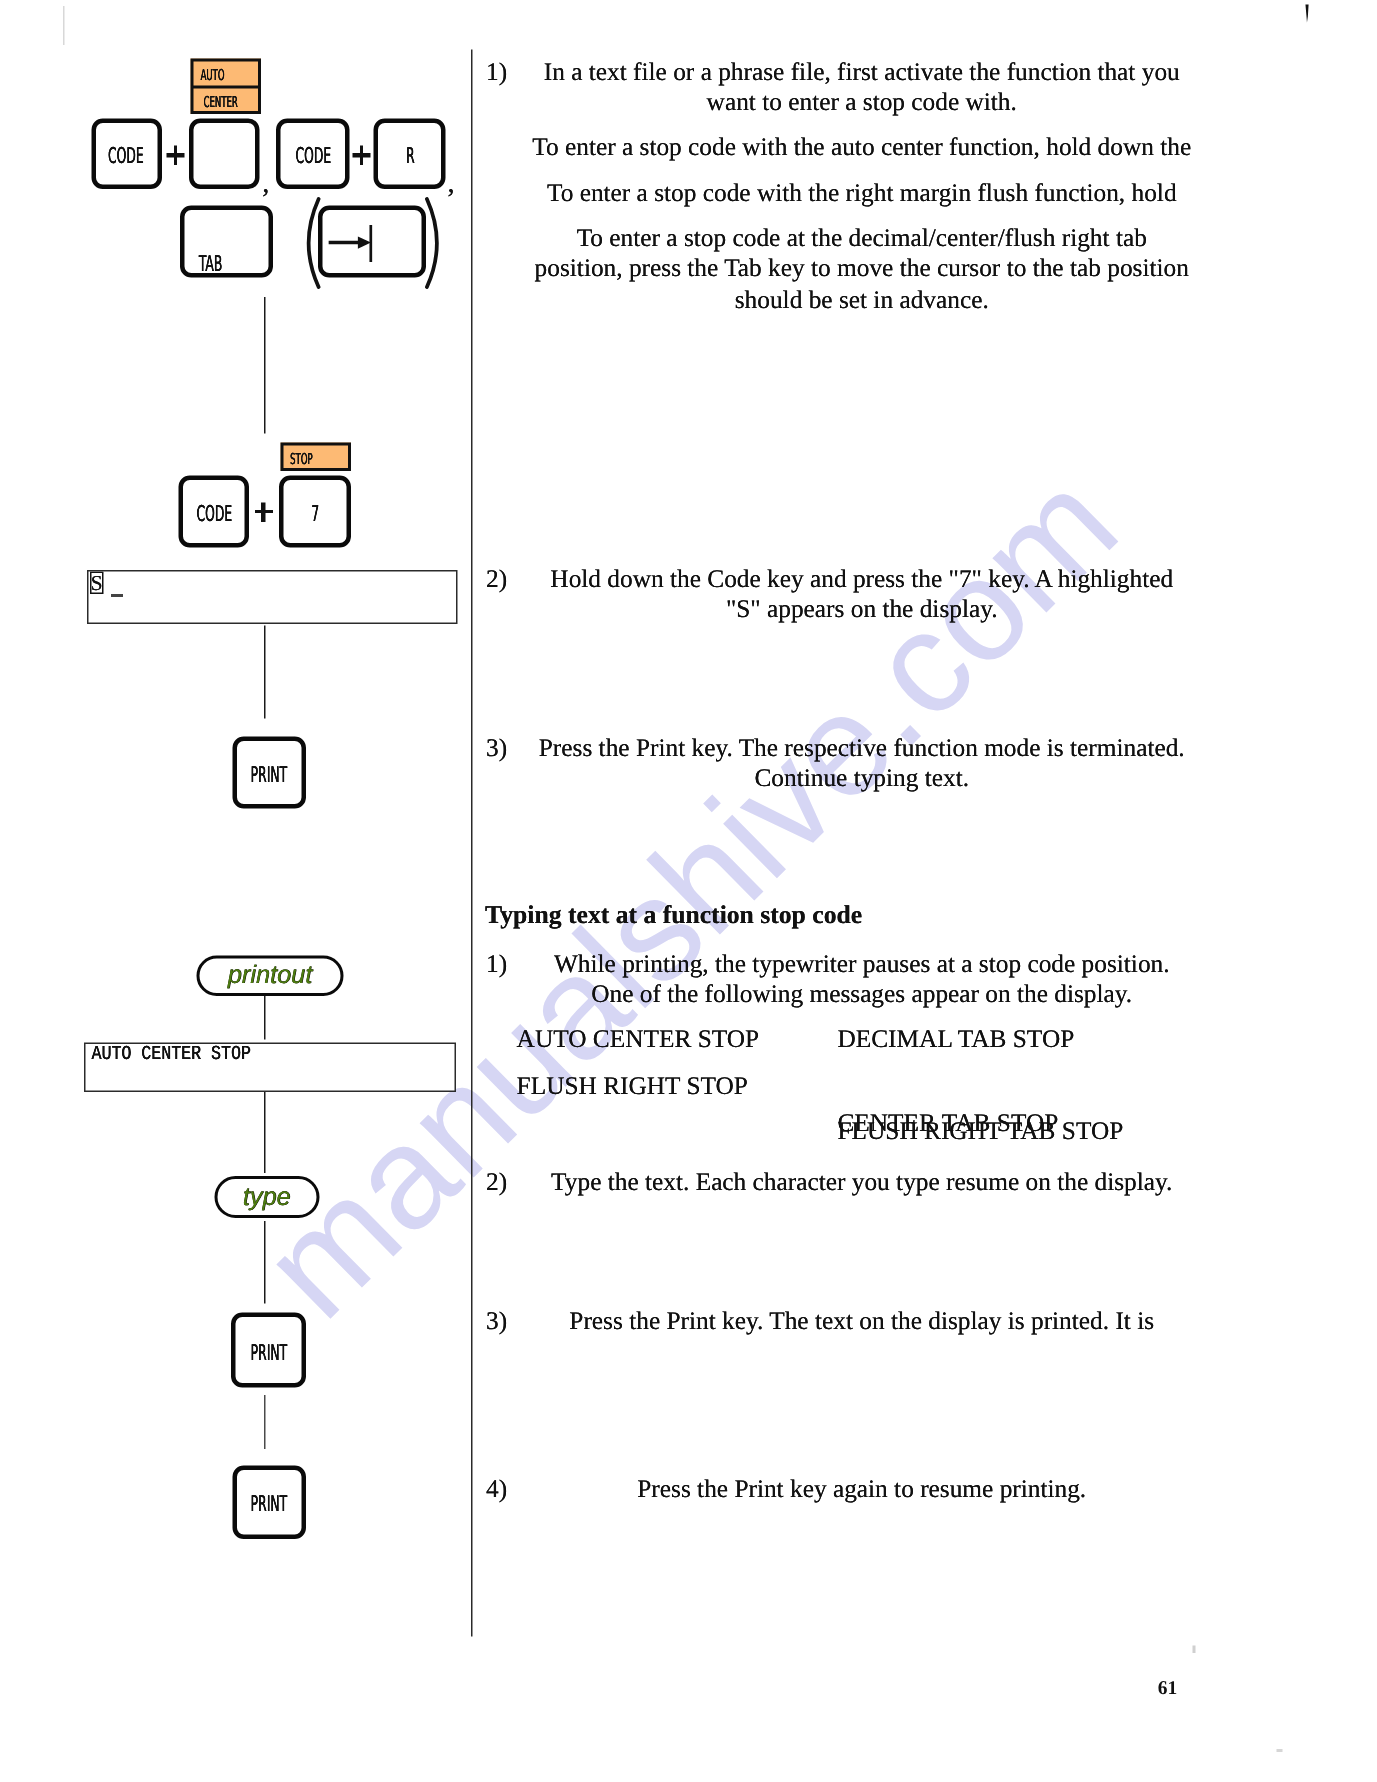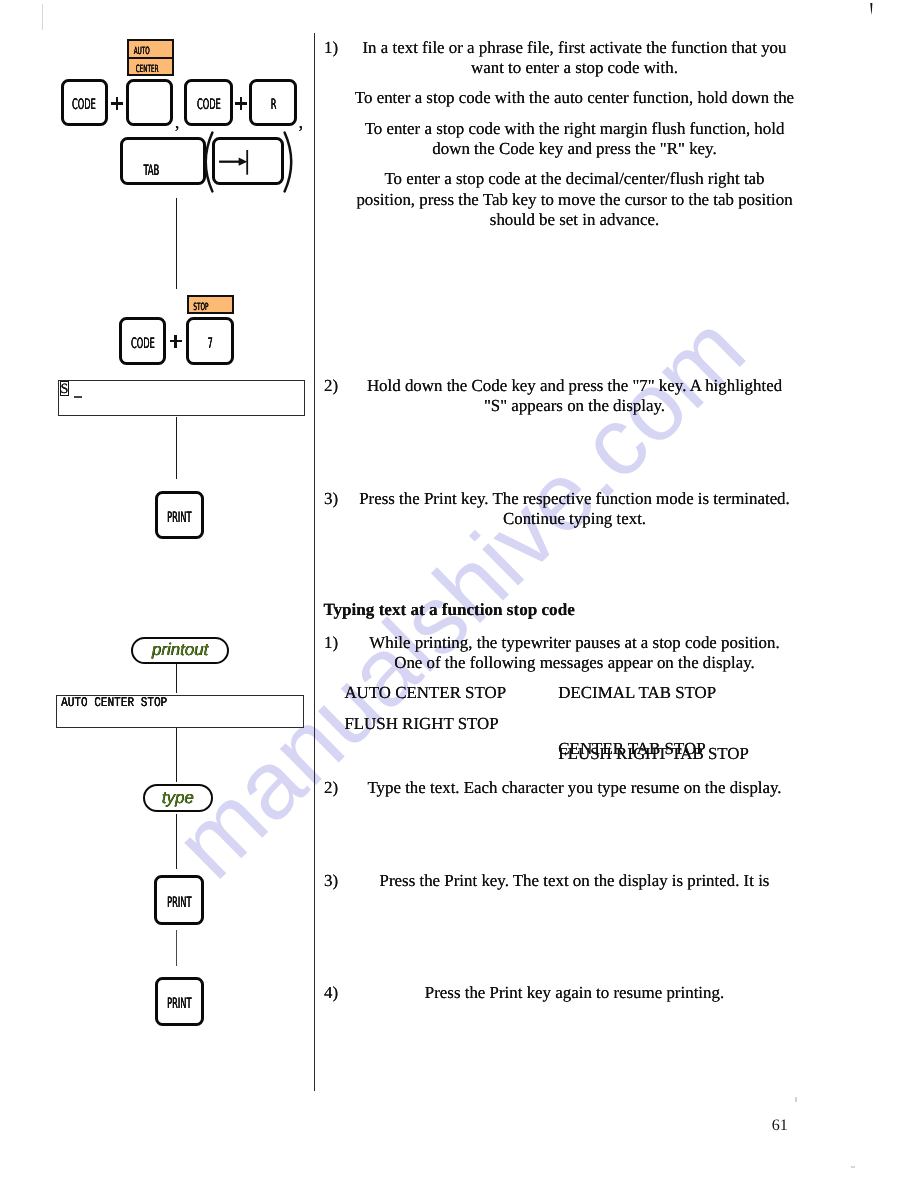--- a/index.html
+++ b/index.html
@@ -56,21 +56,21 @@
   #divider{position:absolute;background:#2a2a2a;}
   .step{position:absolute;z-index:2;text-shadow:0 0 .3px #111;}
   .step .mk{position:absolute;left:0;top:0;font-size:16.9px;line-height:20.2px;}
   .step .bd{margin-left:21px;font-size:16.9px;line-height:20.2px;
        text-align:center;}
   .para{font-size:16.9px;line-height:20.2px;}
   .ln{display:block;white-space:nowrap;}
   .heading{position:absolute;font-weight:700;font-size:17.1px;text-shadow:0 0 .3px #111;
        font-family:"Liberation Serif",serif;z-index:2;}
   .msg{position:absolute;font-size:16.9px;white-space:nowrap;z-index:2;text-shadow:0 0 .3px #111;}
-  #pagenum{position:absolute;font-weight:400;font-size:16px;z-index:2;}
+  #pagenum{position:absolute;font-weight:700;font-size:13px;z-index:2;}
   .tick{position:absolute;background:#111;z-index:2;}
 </style>
 </head>
 <body>
 
 <div class="page">
 
   <div id="watermark">manualshive.com</div>
 
   <div class="tick" style="left:42px;top:4px;width:1px;height:26px;background:#d8d8d8;"></div>
@@ -100,21 +100,21 @@
   </div>
   <div class="plus" style="left:235px;top:96.9px;width:12.2px;height:13px;">
       <i class="h"></i>
       <i class="v"></i>
     </div>
   <div class="key" style="left:249.4px;top:78.9px;width:47.3px;height:46.8px;">
     <span>R</span>
   </div>
   <div class="comma" style="left:298.4px;top:113px;font-size:19px;">,</div>
 
-  <div class="key" style="left:119.5px;top:137.3px;width:86px;height:48.2px;justify-content:flex-start;padding-left:16px;align-items:center;padding-top:13px;">
+  <div class="key" style="left:119.5px;top:137.3px;width:62px;height:48.2px;justify-content:flex-start;padding-left:5px;align-items:flex-end;padding-top:13px;">
     <span>TAB</span>
   </div>
 
   <svg class="abs" style="left:198.5px;top:131px;width:15px;height:62px;z-index:4;" viewBox="0 0 15 62">
     <path d="M13.4 1.6 Q0.1 31,13.4 60.4" fill="none" stroke="#111" stroke-width="2.5" stroke-linecap="round"></path>
   </svg>
   <div class="key" style="left:212.4px;top:137.3px;width:71.7px;height:48.2px;"></div>
   <svg class="abs" style="left:217px;top:147px;width:36px;height:30px;z-index:5;" viewBox="0 0 36 30">
     <path d="M2.1 14.7 L27 14.7" fill="none" stroke="#111" stroke-width="2.3"></path>
     <path d="M30.3 14.7 L21.6 10.6 L21.6 18.8 Z" fill="#111"></path>
@@ -183,21 +183,20 @@
     <div class="bd">
       <div class="para">
           <span class="ln">In a text file or a phrase file, first activate the function that you</span>
           <span class="ln">want to enter a stop code with.</span>
         </div>
       <div class="para" style="margin-top:10.3px;">
           <span class="ln">To enter a stop code with the auto center function, hold down the</span>
         </div>
       <div class="para" style="margin-top:10.3px;">
           <span class="ln">To enter a stop code with the right margin flush function, hold</span>
-          <span class="ln">down the Code key and press the "R" key.</span>
         </div>
       <div class="para" style="margin-top:10.3px;">
           <span class="ln">To enter a stop code at the decimal/center/flush right tab</span>
           <span class="ln">position, press the Tab key to move the cursor to the tab position</span>
           <span class="ln">should be set in advance.</span>
         </div>
     </div>
   </div>
 
   <div class="step" style="left:324px;top:376px;width:480px;">

